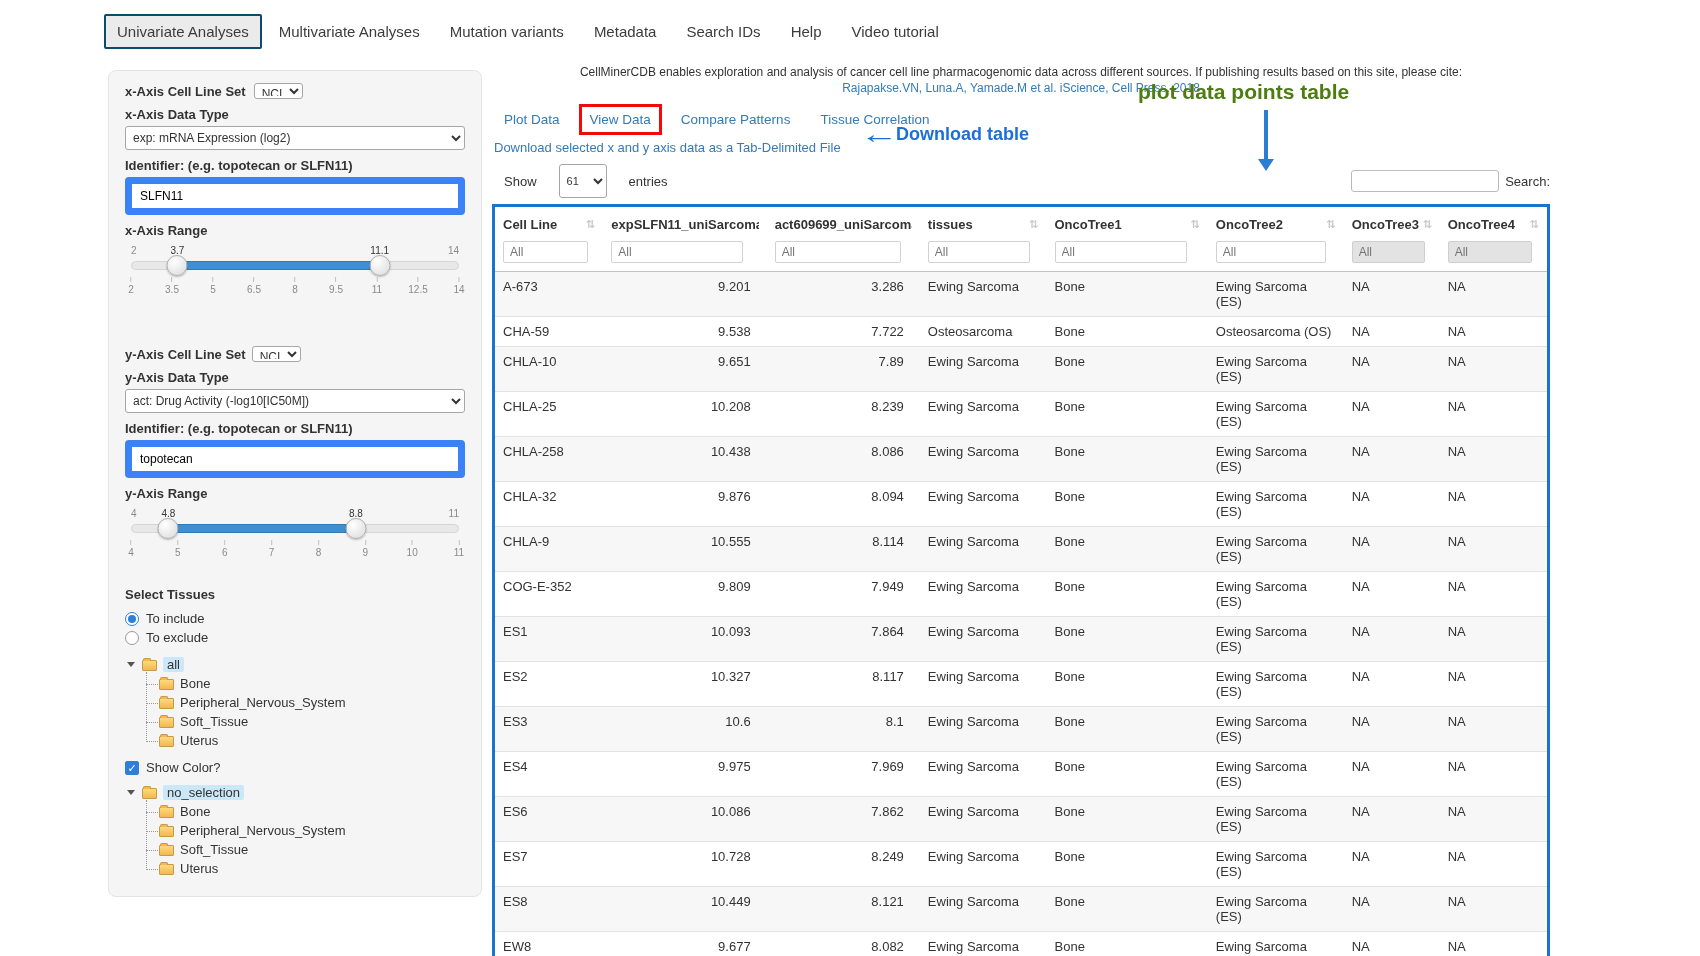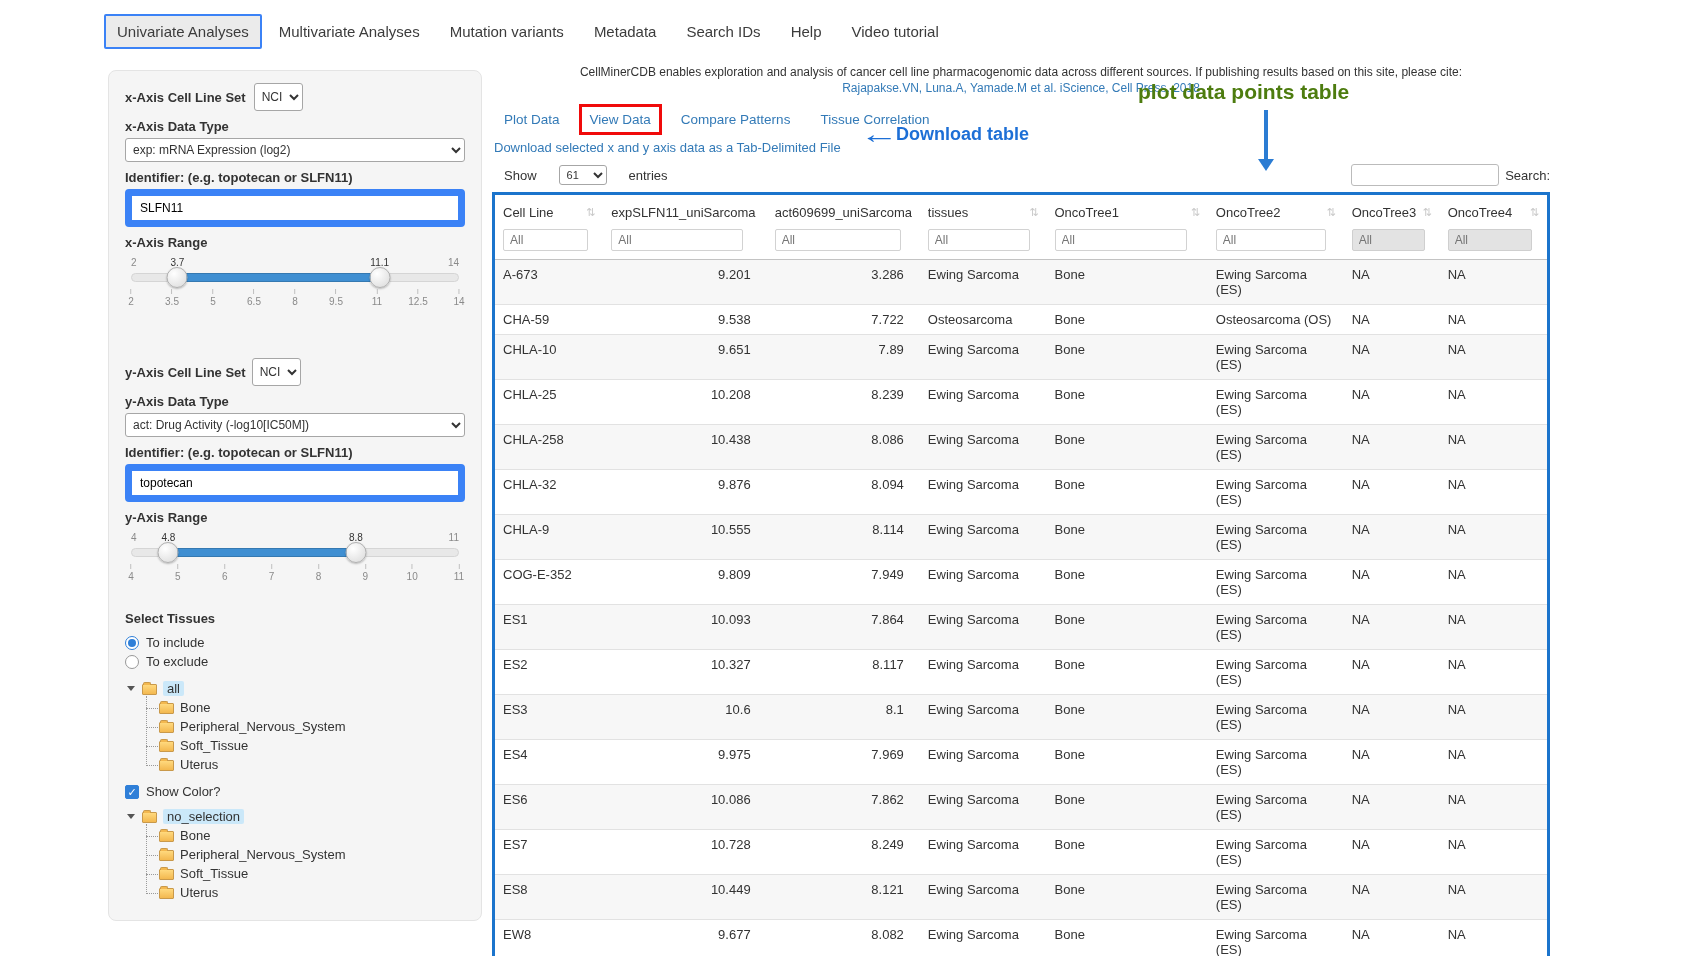--- a/index.html
+++ b/index.html
@@ -5,33 +5,33 @@
   * { margin:0; padding:0; box-sizing:border-box; }
   body {
     width:1700px; height:956px; position:relative; overflow:hidden;
     background:#ffffff; color:#333;
     font-family:"Liberation Sans","DejaVu Sans",sans-serif;
   }
 
   
   .top-nav { position:absolute; left:104px; top:14px; display:flex; align-items:center; font-size:15px; color:#3c3c3c; }
   .nav-item { padding:9px 13px; margin-right:4px; cursor:pointer; white-space:nowrap; }
-  .nav-item.active { border:2px solid #3b82f6; background:#ebebeb; padding:7px 11px; border-radius:2px; }
+  .nav-item.active { border:2px solid #0c4a6e; background:#ebebeb; padding:7px 11px; border-radius:2px; }
 
   
   .sidebar {
     position:absolute; left:108px; top:70px; width:374px;
     background:#f5f5f5; border:1px solid #e4e4e4; border-radius:8px;
     padding:12px 16px 16px; font-size:13px;
   }
   .inline-row { display:flex; align-items:center; gap:8px; }
   .inline-row.y-gap { margin-top:44px;gap:6px; }
   .bold { font-weight:bold; }
   .field-label { font-weight:bold; margin:8px 0 4px; }
-  select { font-family:inherit; font-size:12px; color:#333; border:1px solid #a6a6a6; border-radius:3px; background:#fff; padding:2px 3px; height:28px; }
+  select { font-family:inherit; font-size:12px; color:#333; border:1px solid #a6a6a6; border-radius:3px; background:#fff; padding:2px 3px; height:16px; }
   select.full { width:100%; height:24px; }
   .text-input { width:100%; border:7px solid #3b82f6; border-radius:4px; padding:5px 8px; font-size:12px; font-family:inherit; background:#fff; }
 
   
   .slider { position:relative; height:56px; margin:8px 6px 0; }
   .slider .minmax { position:absolute; top:-1px; font-size:10px; color:#8a8a8a; }
   .slider .minmax.left { left:0; } .slider .minmax.right { right:0; }
   .slider .val { position:absolute; top:-1px; font-size:10px; color:#333; transform:translateX(-50%); }
   .slider .track { position:absolute; top:15px; left:0; right:0; height:9px; background:#e8e8e8; border:1px solid #d5d5d5; border-radius:5px; }
   .slider .bar { position:absolute; top:15px; height:9px; background:#3f8fd2; border:1px solid #3579b1; border-radius:5px; }
@@ -75,32 +75,32 @@
 
   .anno-download { position:absolute; left:368px; top:60px; display:flex; align-items:center; gap:10px; color:#1d6fd6; font-weight:bold; font-size:18px; white-space:nowrap; }
   .anno-arrow-left { display:inline-block; font-size:26px; line-height:0.8; transform:scaleX(1.5); transform-origin:left center; font-weight:normal; }
   .anno-plot { position:absolute; left:646px; top:16px; color:#4d7c0f; font-weight:bold; font-size:21px; white-space:nowrap; }
   .anno-down-arrow { position:absolute; left:772px; top:46px; width:4px; height:50px; background:#2b7cd3; }
   .anno-down-arrow::after { content:""; position:absolute; left:50%; transform:translateX(-50%); bottom:-11px; width:0; height:0;
     border-left:8px solid transparent; border-right:8px solid transparent; border-top:12px solid #2b7cd3; }
 
   .controls-row { display:flex; justify-content:space-between; align-items:center; margin-top:8px; font-size:13px; }
   .length-ctl { display:flex; align-items:center; gap:22px; margin-left:12px; }
-  .length-ctl select { width:48px; height:20px; font-size:11px; }
+  .length-ctl select { width:48px; height:34px; font-size:11px; }
   .search-ctl { display:flex; align-items:center; gap:6px;padding-left:8px; }
   .search-ctl input { width:148px; height:22px; border:1px solid #bbb; border-radius:3px; font-size:12px; padding:0 6px; font-family:inherit; }
 
   
   .table-wrap { margin-top:6px; border:3px solid #1b74cc; background:#fff; }
   table.data-table { width:100%; border-collapse:collapse; table-layout:fixed; font-size:13px; }
   .data-table th:nth-child(1){width:106px;} .data-table th:nth-child(2){width:160px;}
   .data-table th:nth-child(3){width:150px;} .data-table th:nth-child(4){width:124px;}
   .data-table th:nth-child(5){width:158px;} .data-table th:nth-child(6){width:133px;}
   .data-table th:nth-child(7){width:94px;}  .data-table th:nth-child(8){width:105px;}
-  .data-table th { font-weight:normal; text-align:center; padding:10px 8px 7px; cursor:pointer; }
+  .data-table th { font-weight:bold; text-align:center; padding:10px 8px 7px; cursor:pointer; }
   .th-wrap { display:flex; align-items:center; justify-content:space-between; gap:4px; white-space:nowrap; overflow:hidden; }
   .sort-icon { color:#c9c9c9; font-size:11px; flex:none; }
   .filter-row td { padding:2px 8px 8px; border-bottom:1px solid #c3c3c3; }
   .filter-row input { width:92%; max-width:132px; border:1px solid #d2d2d2; border-radius:2px; padding:3px 6px; font-size:12px; color:#555; font-family:inherit; background:#fff; }
   .filter-row input.disabled { background:#e3e3e3; border-color:#cfcfcf; }
   .data-table tbody td { padding:7px 8px; border-top:1px solid #e2e2e2; vertical-align:top; overflow:hidden; }
   .data-table tbody tr:nth-child(odd) { background:#f7f7f7; }
   .data-table tbody tr { cursor:pointer; }
   .data-table td.num { text-align:right; padding-right:16px; }
 </style>

